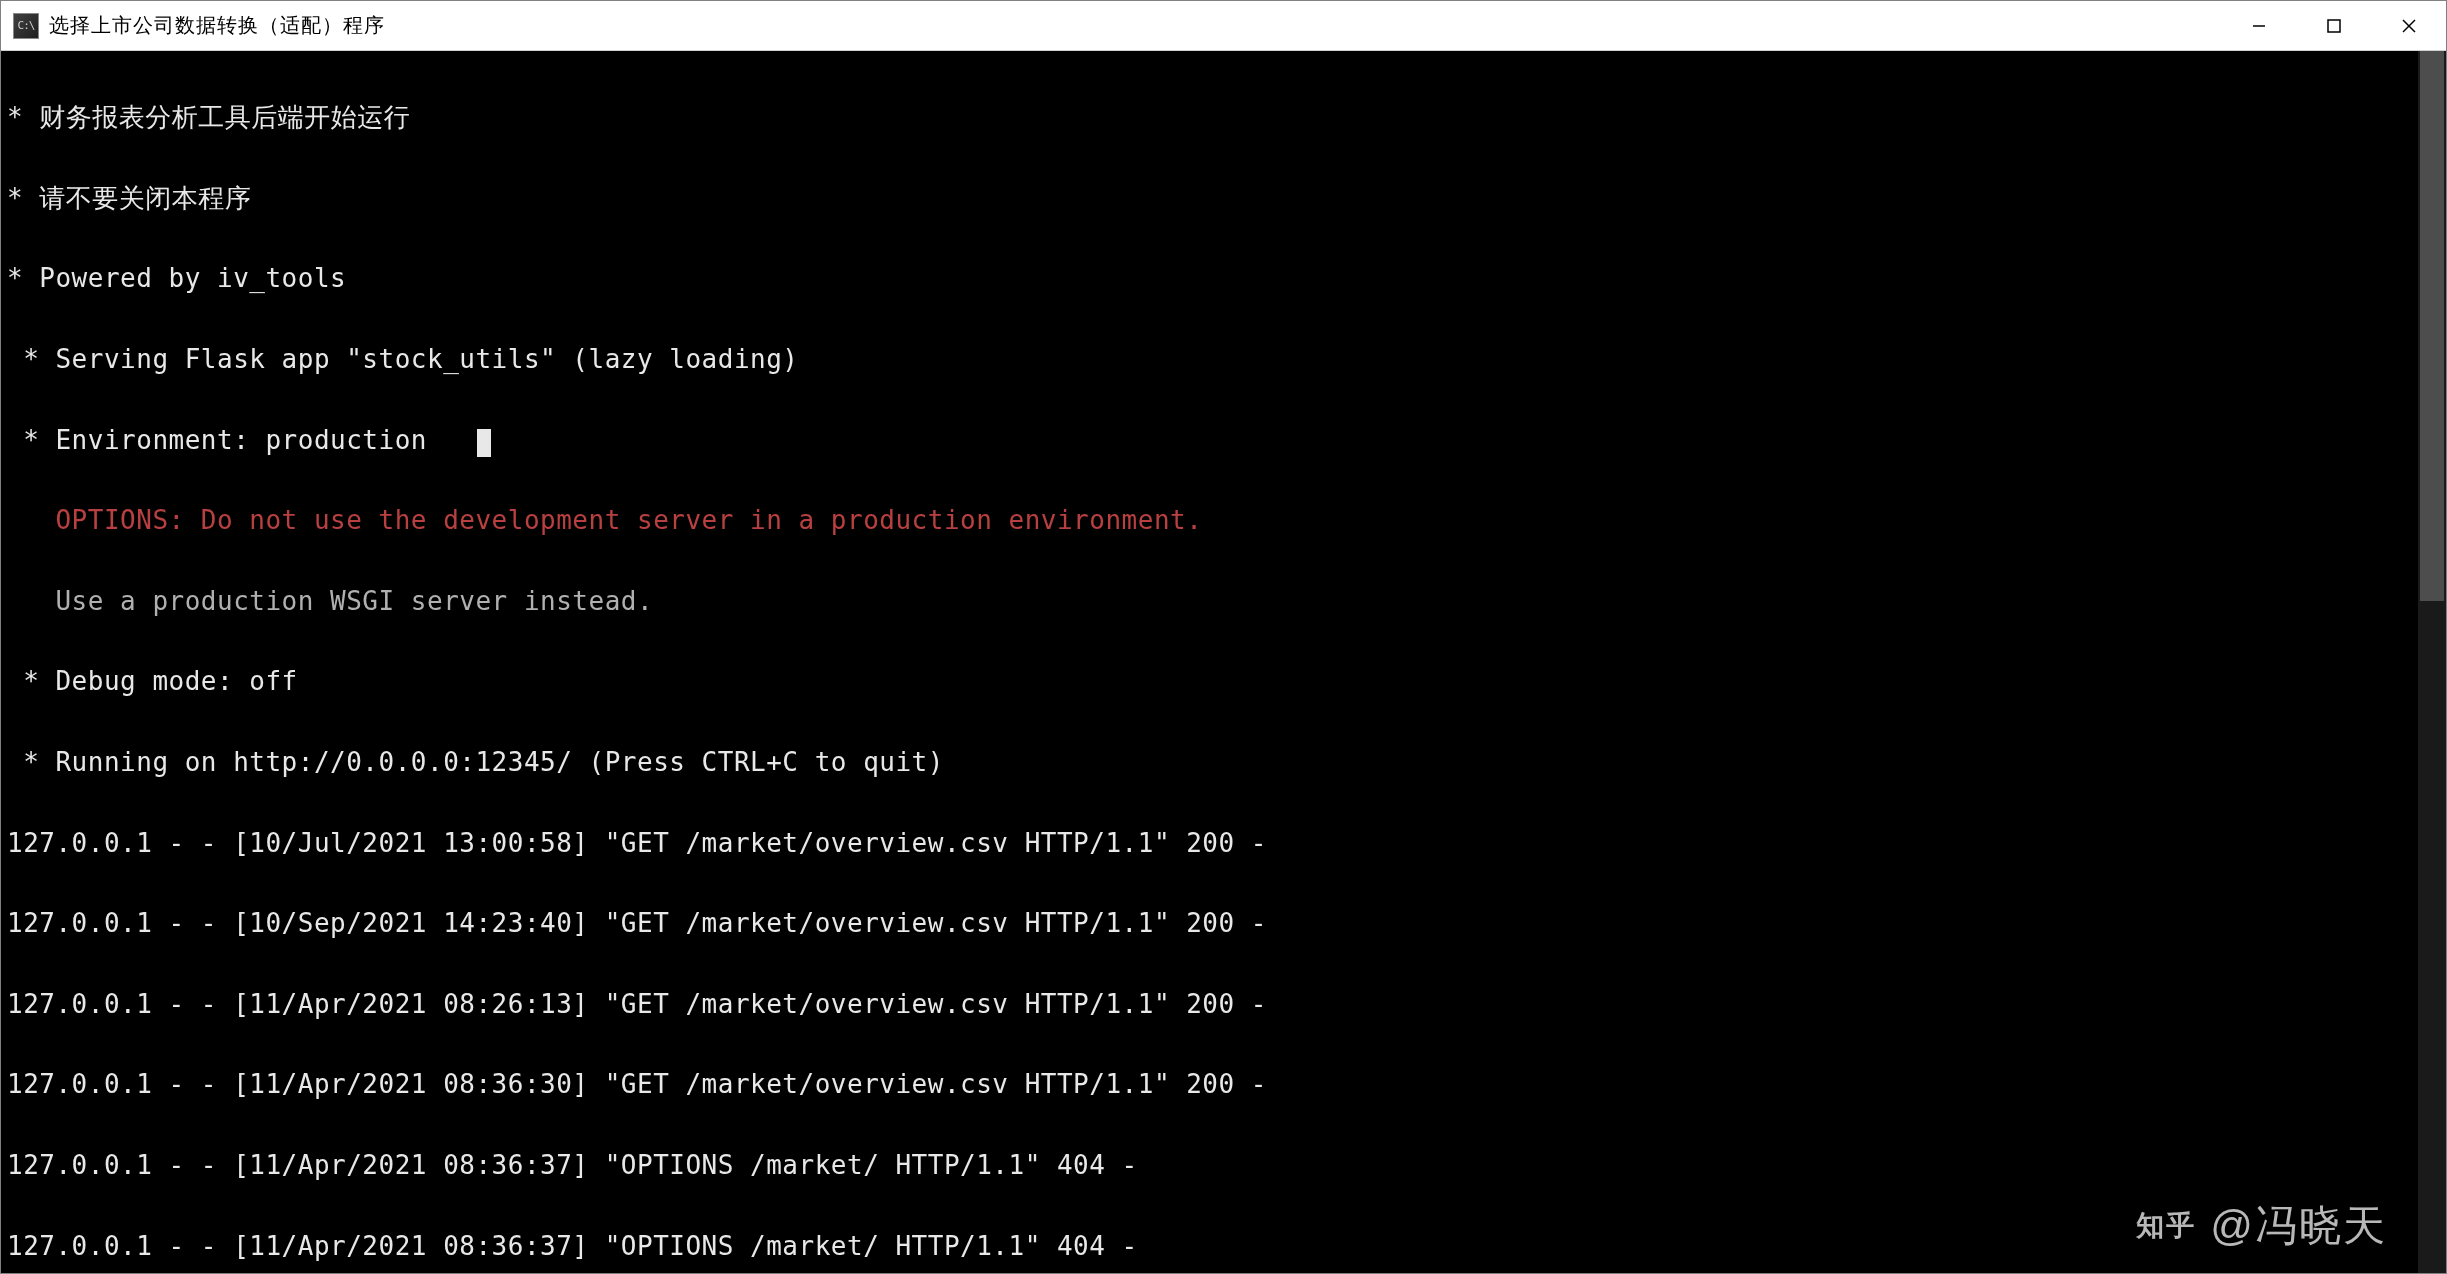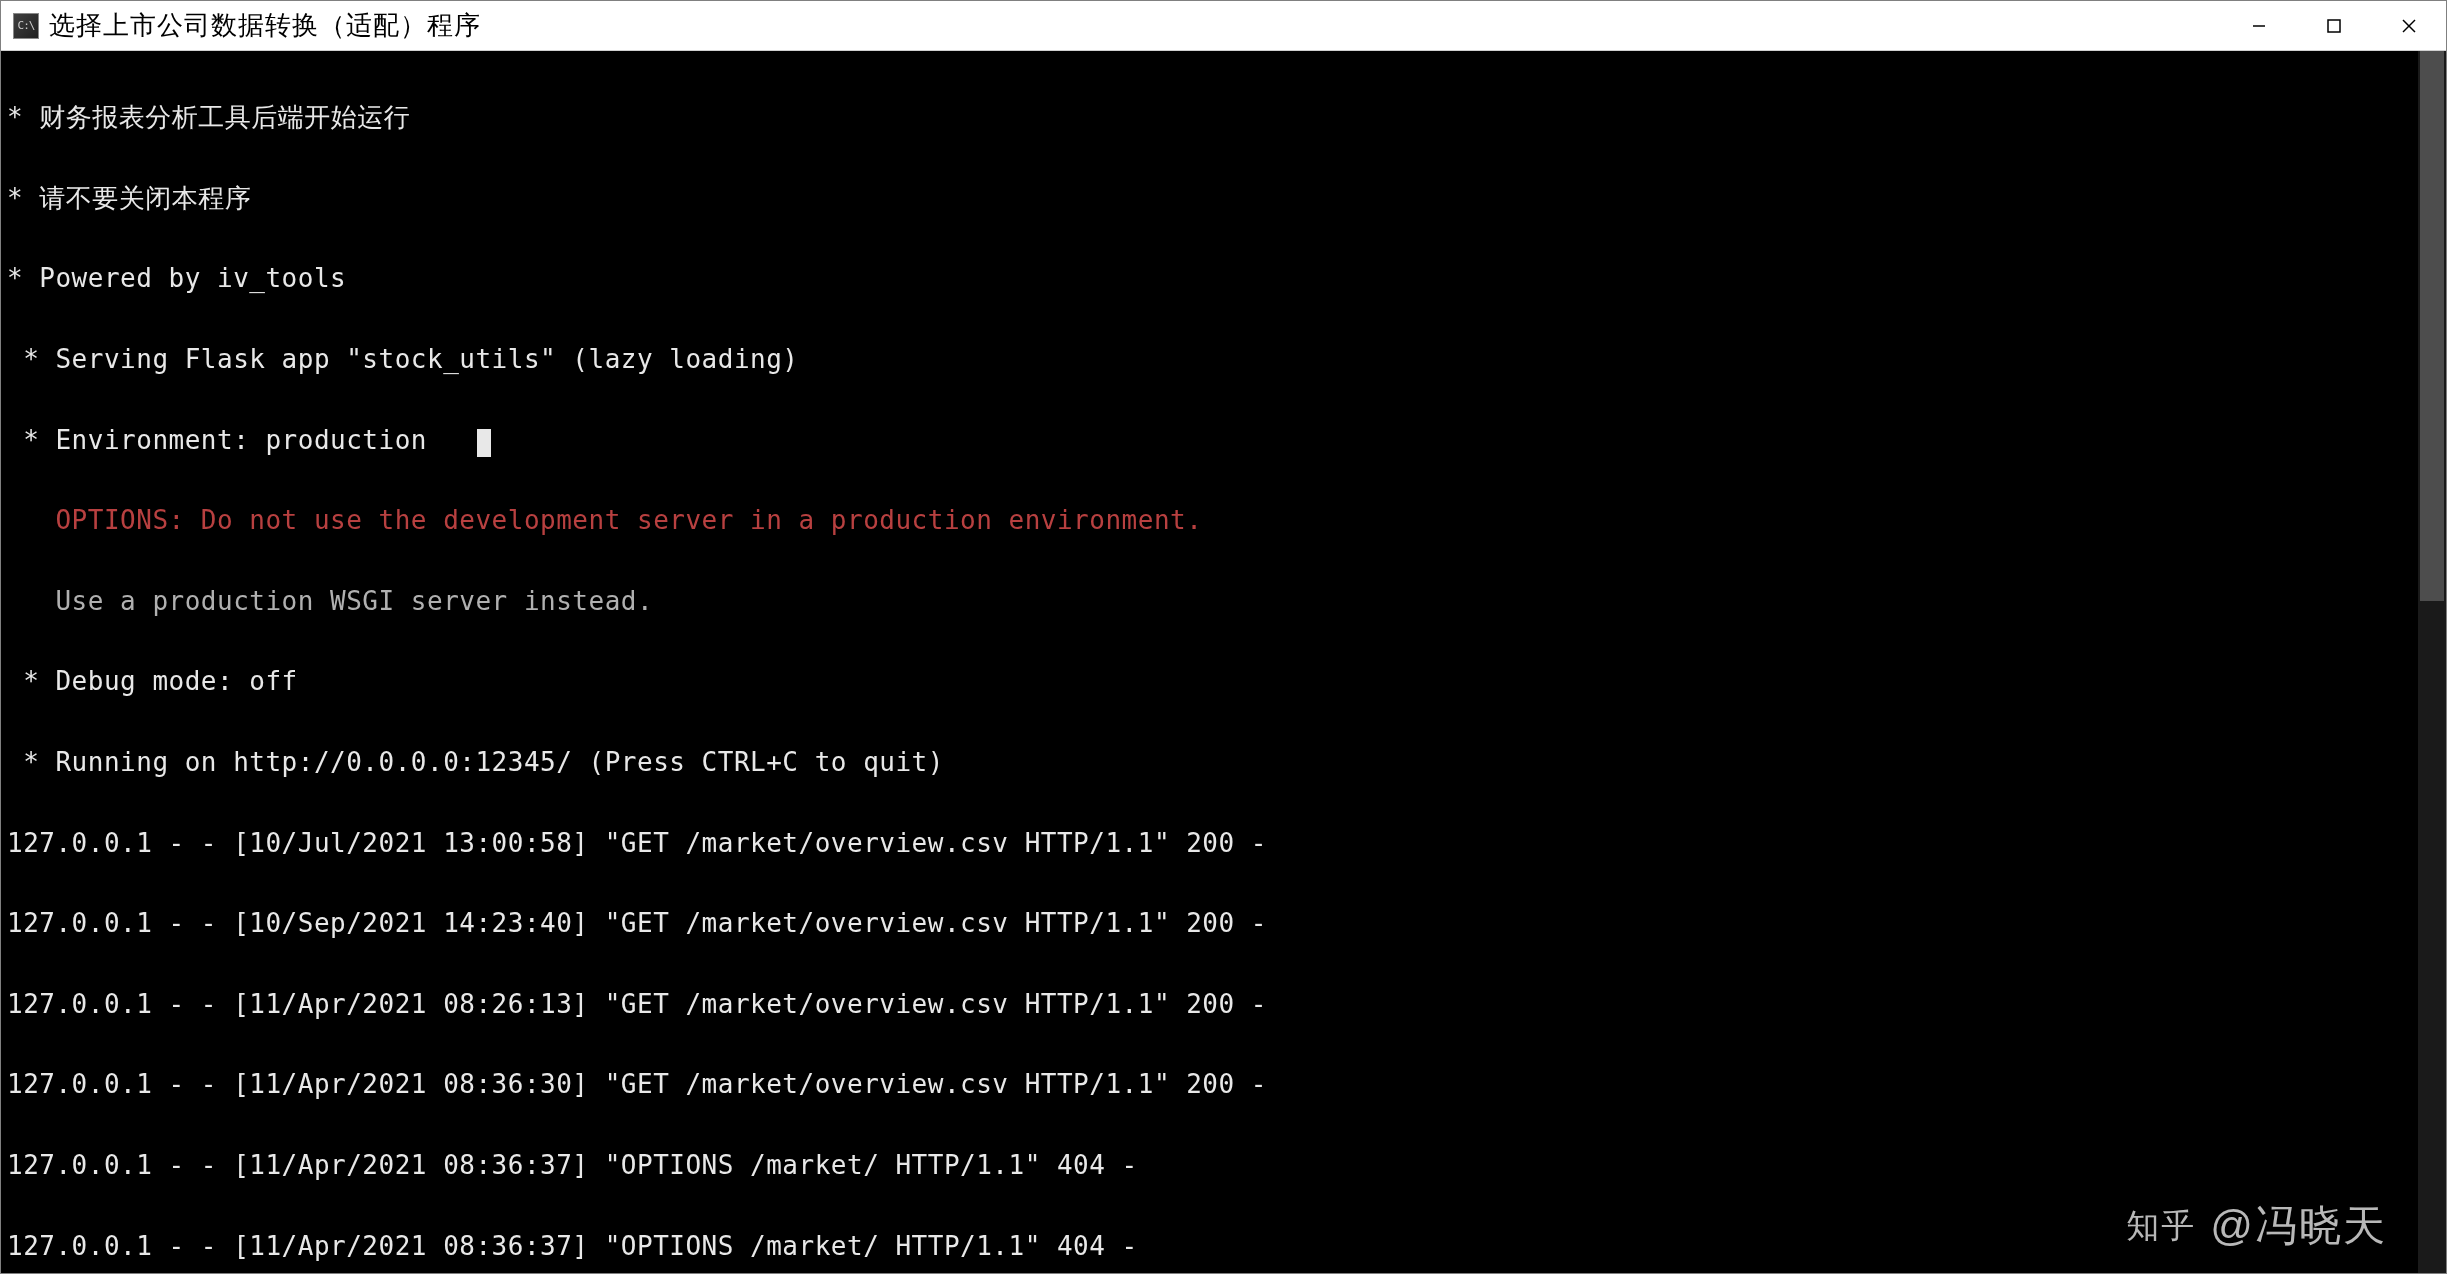--- a/index.html
+++ b/index.html
@@ -41,21 +41,21 @@
       display: flex;
       align-items: center;
       justify-content: center;
       font-size: 11px;
       color: #ccc;
       font-family: monospace;
       letter-spacing: -1px;
     }
     .titlebar-title {
       flex: 1;
-      font-size: 26px;
+      font-size: 20px;
       color: #000000;
       font-family: "Microsoft YaHei", "SimSun", sans-serif;
       letter-spacing: 1px;
     }
     .titlebar-controls {
       display: flex;
       height: 100%;
     }
     .titlebar-btn {
       width: 75px;
@@ -125,22 +125,22 @@
       right: 60px;
       color: rgba(255,255,255,0.72);
       font-size: 42px;
       font-family: "Microsoft YaHei", sans-serif;
       letter-spacing: 2px;
       display: flex;
       align-items: center;
       gap: 14px;
     }
     .zhihu-logo {
-      font-weight: 400;
-      font-size: 33px;
+      font-weight: 700;
+      font-size: 28px;
     }
   </style>
 </head>
 <body>
 
 <div class="window">
 
   <div class="titlebar">
     <div class="titlebar-icon">C:\</div>
     <div class="titlebar-title">选择上市公司数据转换（适配）程序</div>

